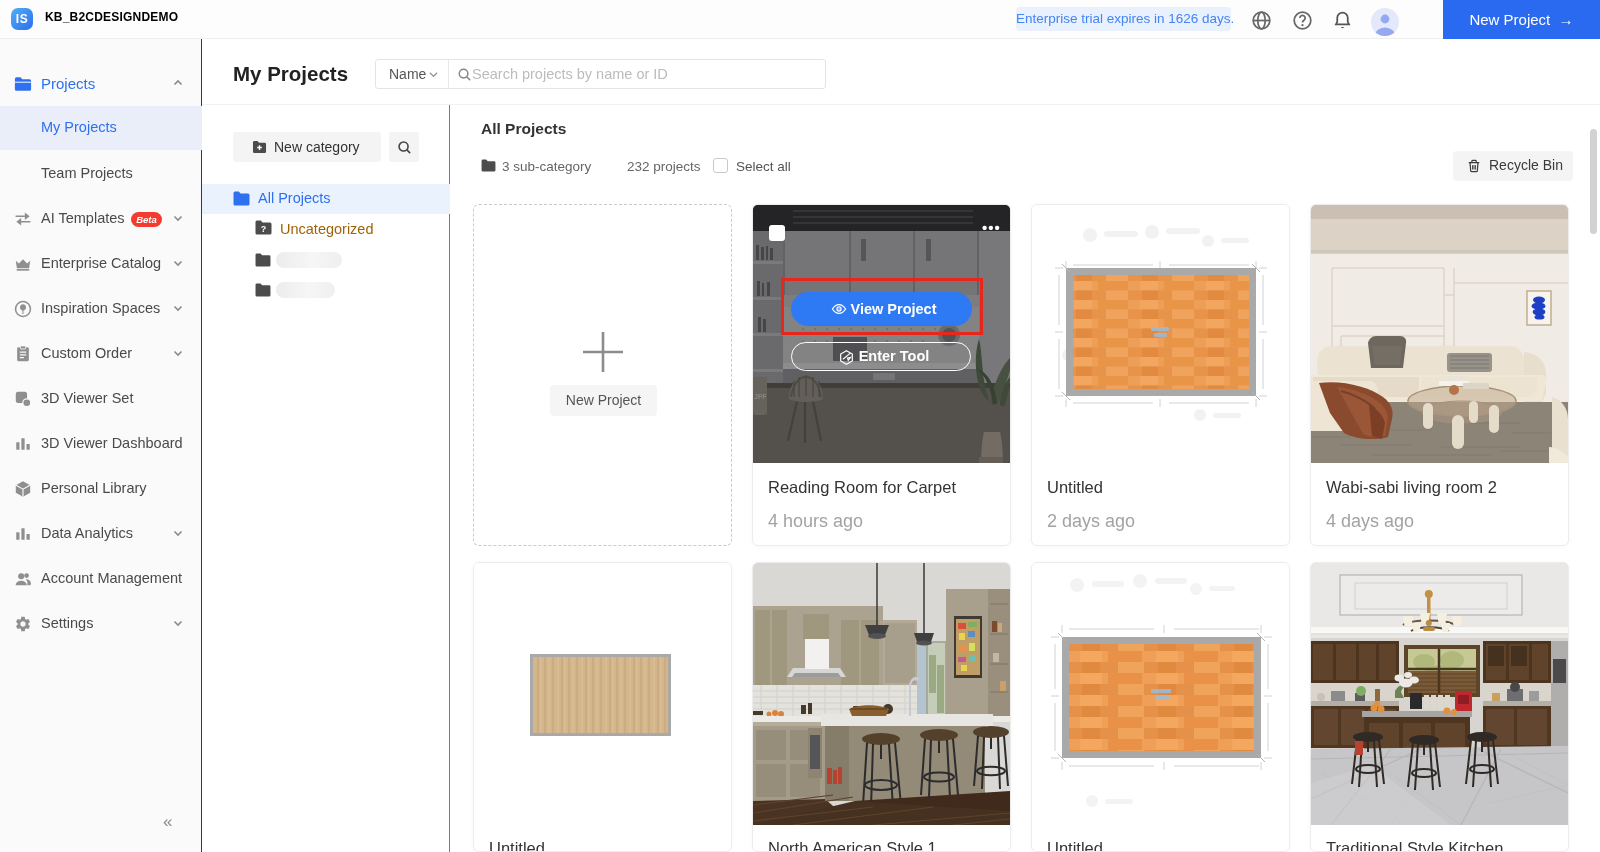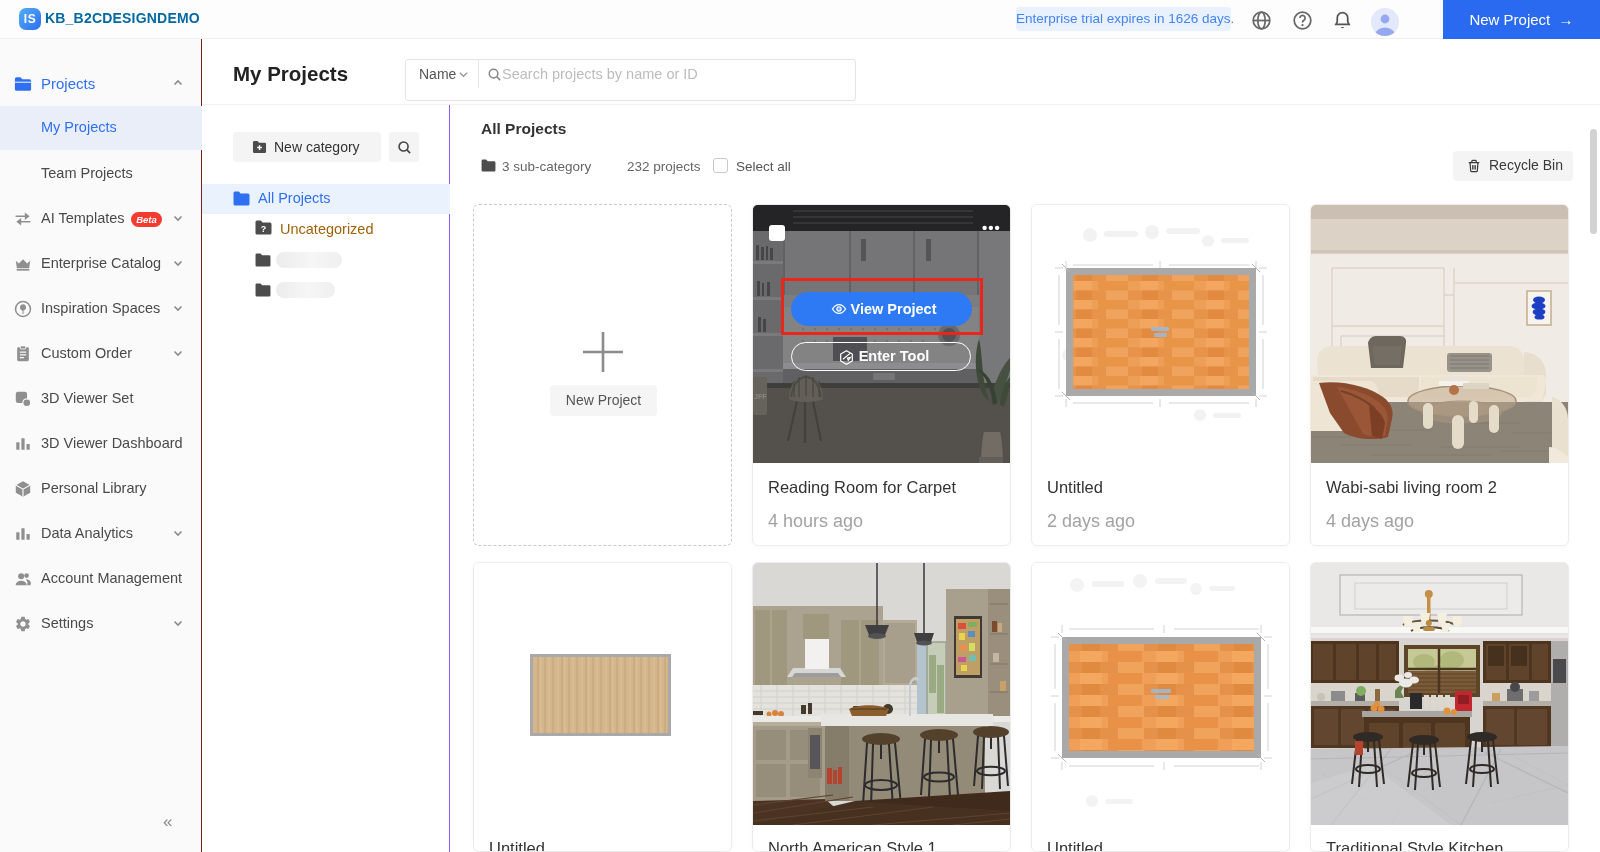--- a/index.html
+++ b/index.html
@@ -1,37 +1,37 @@
 <!DOCTYPE html>
 <html><head>
 <meta charset="utf-8">
 <style>
 * { margin:0; padding:0; box-sizing:border-box; }
 html,body { width:1600px; height:852px; overflow:hidden; }
 body { font-family:"Liberation Sans", sans-serif; background:#fff; position:relative; }
 
 #header { position:absolute; left:0; top:0; width:1600px; height:39px; background:#fdfdfd; border-bottom:1px solid #efefef; z-index:20; }
-#logo { position:absolute; left:19px; top:8px; width:22px; height:22px; border-radius:7px; background:linear-gradient(135deg,#53aef5 0%,#2b6ef0 100%); color:#fff; font-weight:bold; font-size:12px; text-align:center; line-height:22px; letter-spacing:0.5px; }
-#brand { position:absolute; left:45px; top:10px; font-size:14px; font-weight:bold; color:#0369a1; letter-spacing:0.2px; }
+#logo { position:absolute; left:11px; top:8px; width:22px; height:22px; border-radius:7px; background:linear-gradient(135deg,#53aef5 0%,#2b6ef0 100%); color:#fff; font-weight:bold; font-size:12px; text-align:center; line-height:22px; letter-spacing:0.5px; }
+#brand { position:absolute; left:45px; top:10px; font-size:12px; font-weight:bold; color:#000000; letter-spacing:0.2px; }
 #trialpill { position:absolute; left:1016px; top:7px; width:215px; height:24px; white-space:nowrap; background:#e9f1fe; border-radius:4px; color:#4484f3; font-size:13.5px; text-align:center; line-height:24px; }
 .hicon { position:absolute; top:10px; width:21px; height:21px; }
 #avatar { position:absolute; left:1371px; top:8px; width:28px; height:28px; border-radius:50%; background:#e3e8fa; overflow:hidden; }
 #npbtn { position:absolute; right:0; top:0; width:157px; height:39px; background:#2a6af1; color:#fff; font-size:15px; text-align:center; line-height:39px; }
 
 #sidebar { position:absolute; left:0; top:39px; width:202px; height:813px; background:#fafafa; border-right:1px solid #7f1d1d; }
 .sitem { position:absolute; left:0; width:202px; height:40px; }
 .sitem .ic { position:absolute; left:14px; top:11px; width:18px; height:18px; }
 .sitem .lb { position:absolute; left:41px; top:11px; font-size:14.5px; color:#4a4a4a; white-space:nowrap; }
 .sitem .car { position:absolute; right:18px; top:13px; }
 .blue { color:#2e70f0 !important; }
 #collapse { position:absolute; left:163px; top:812px; font-size:17px; color:#8b8b8b; }
 
 #toprow { position:absolute; left:202px; top:39px; width:1398px; height:66px; background:#fff; border-bottom:1px solid #f1f1f1; }
 #mptitle { position:absolute; left:31px; top:23px; font-size:20.5px; font-weight:bold; color:#222; }
-#searchgroup { position:absolute; left:173px; top:20px; width:451px; height:42px; border:1px solid #e4e4e4; border-radius:3px; background:#fff;margin-left:30px; }
+#searchgroup { position:absolute; left:173px; top:20px; width:451px; height:30px; border:1px solid #e4e4e4; border-radius:3px; background:#fff; }
 #namesel { position:absolute; left:0; top:0; width:73px; height:28px; border-right:1px solid #e8e8e8; font-size:14px; color:#555; line-height:28px; padding-left:13px; }
 #searchph { position:absolute; left:96px; top:0; font-size:14.5px; color:#bcbcbc; line-height:28px; }
 
 #catpanel { position:absolute; left:202px; top:105px; width:248px; height:747px; background:#fff; border-right:1px solid #8b5cf6; }
 #newcat { position:absolute; left:31px; top:27px; width:148px; height:30px; background:#f4f4f5; border-radius:3px; font-size:14px; color:#333; }
 #catsearch { position:absolute; left:187px; top:27px; width:30px; height:30px; background:#f4f4f5; border-radius:3px; }
 #allprow { position:absolute; left:0; top:79px; width:248px; height:30px; background:#eaf2fd; }
 .catrow { position:absolute; font-size:14.5px; color:#a16207; white-space:nowrap; }
 .skpill { position:absolute; border-radius:9px; background:linear-gradient(90deg,#ececec, #f6f6f6 55%, #efefef); }
 

